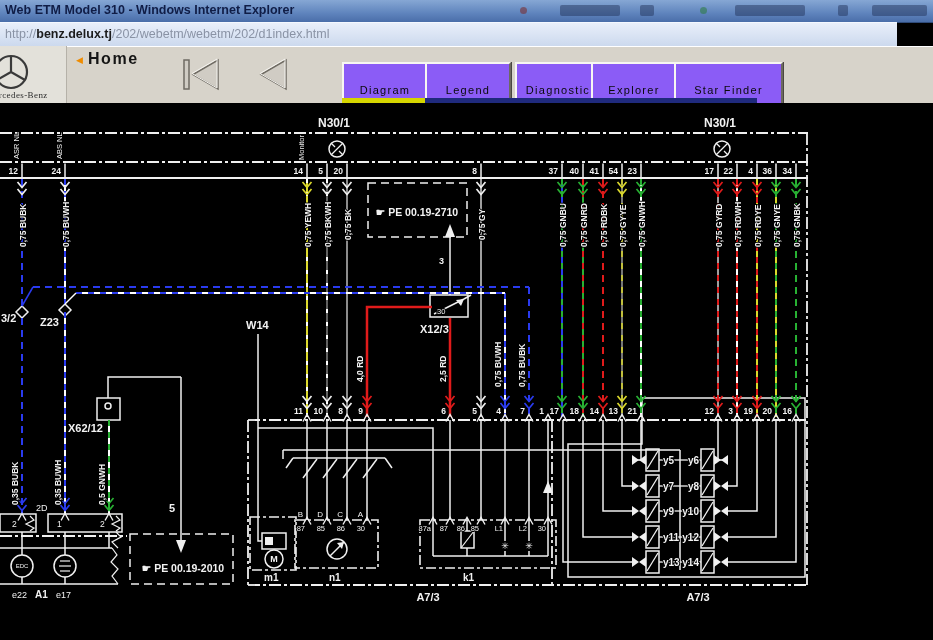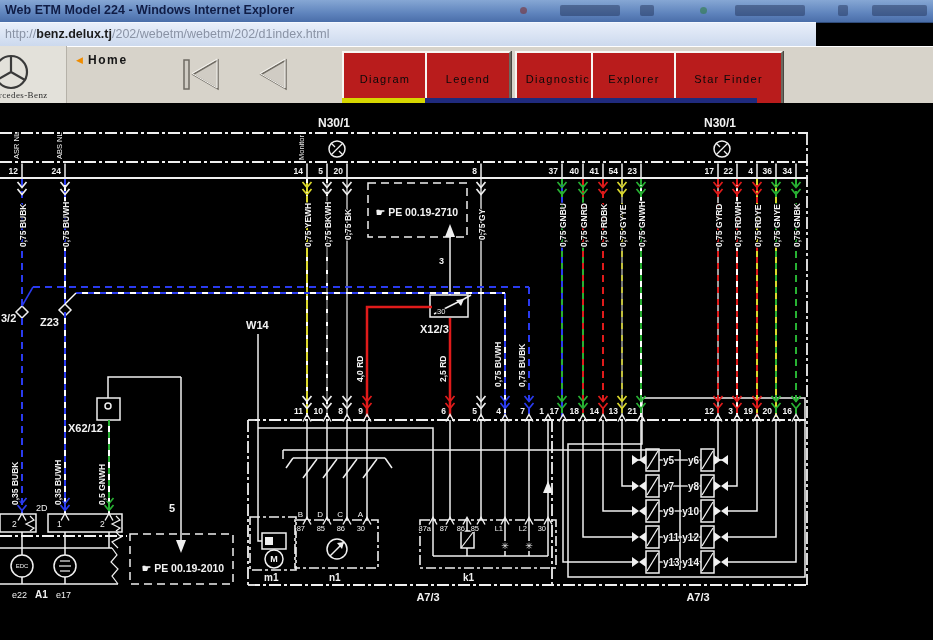--- a/index.html
+++ b/index.html
@@ -5,52 +5,52 @@
   html,body{margin:0;padding:0;background:#000;width:933px;height:640px;overflow:hidden;
     font-family:"Liberation Sans",sans-serif;-webkit-font-smoothing:antialiased;}
   #win{position:relative;width:933px;height:640px;background:#000;}
   
   #titlebar{position:absolute;left:0;top:0;width:933px;height:22px;
     background:linear-gradient(#86a7d4,#5f84bd 60%,#4a6ea9);border-bottom:1px solid #2f4b7a;}
   #titlebar .t{position:absolute;left:5px;top:3px;font-size:12.5px;font-weight:600;color:#101d46;}
   .tb-art{position:absolute;top:5px;height:11px;border-radius:2px;background:#1d2c52;opacity:.45;}
   .tb-dot{position:absolute;top:7px;width:7px;height:7px;border-radius:50%;opacity:.55;}
   
-  #addressbar{position:absolute;left:0;top:22px;width:816px;height:23px;
+  #addressbar{position:absolute;left:0;top:22px;width:897px;height:23px;
     background:linear-gradient(#e9effa,#ccd9ee);border-top:1px solid #f4f8ff;border-bottom:1px solid #9fb0c9;}
   #addressbar .url{position:absolute;left:5px;top:4px;font-size:12.5px;color:#8a93a5;}
   #addressbar .url b{color:#1c1c1c;}
   
   #toolbar{position:absolute;left:0;top:46px;width:933px;height:57px;background:#d7d3ca;border-top:1px solid #fff;}
   #rightfiller{position:absolute;left:757px;top:46px;width:176px;height:64px;background:#d7d3ca;border-top:1px solid #fff;}
   #logo{position:absolute;left:0;top:46px;width:66px;height:57px;background:#e3e1da;border-right:1px solid #b5b1a8;overflow:hidden;}
   #logo .brand{position:absolute;left:-14px;top:44px;width:110px;font-family:"Liberation Serif",serif;
     font-size:9px;color:#2c2c2c;letter-spacing:.4px;}
   #quicklinks{position:absolute;left:76px;top:50px;width:110px;height:50px;}
   .qlink{position:relative;height:22px;cursor:pointer;}
   .qlink .arr{color:#ef8c00;font-size:9px;vertical-align:1px;}
-  .qlink .lbl{font-size:12px;font-weight:bold;color:#151515;letter-spacing:1.6px;margin-left:5px;}
+  .qlink .lbl{font-size:16px;font-weight:bold;color:#151515;letter-spacing:1.6px;margin-left:5px;}
   .navbtn{position:absolute;top:46px;width:60px;height:57px;cursor:pointer;}
   
-  .tab{position:absolute;top:51px;height:51px;width:82px;background:#b91c1c;cursor:pointer;
+  .tab{position:absolute;top:62px;height:51px;width:82px;background:#8b5cf6;cursor:pointer;
     border-top:2px solid #f7f6f2;border-left:2px solid #f7f6f2;border-right:2px solid #6c6960;border-bottom:none;
     box-shadow:1px 0 0 #494741;}
   .tab span{position:absolute;left:0;right:0;top:20px;text-align:center;font-size:11px;color:#0a0a0a;letter-spacing:1.3px;}
   .tabline{position:absolute;top:98px;height:5px;width:83px;}
   
   #diagram{position:absolute;left:0;top:103px;width:933px;height:537px;background:#000;}
   svg text{paint-order:stroke;stroke:#000;stroke-width:2px;font-family:"Liberation Sans",sans-serif;fill:#f2f2f2;}
 </style>
 </head>
 <body>
 
 <div id="win">
 
   <div id="titlebar">
-    <span class="t">Web ETM Model 224 - Windows Internet Explorer</span>
+    <span class="t">Web ETM Model 310 - Windows Internet Explorer</span>
     <span>
       <span class="tb-dot" style="left:520px;background:#7a2626;"></span>
       <span class="tb-art" style="left:560px;width:60px;"></span>
       <span class="tb-art" style="left:640px;width:14px;"></span>
       <span class="tb-dot" style="left:700px;background:#2a7a3a;"></span>
       <span class="tb-art" style="left:735px;width:70px;"></span>
       <span class="tb-art" style="left:838px;width:10px;"></span>
       <span class="tb-art" style="left:872px;width:55px;"></span>
     </span>
   </div>

